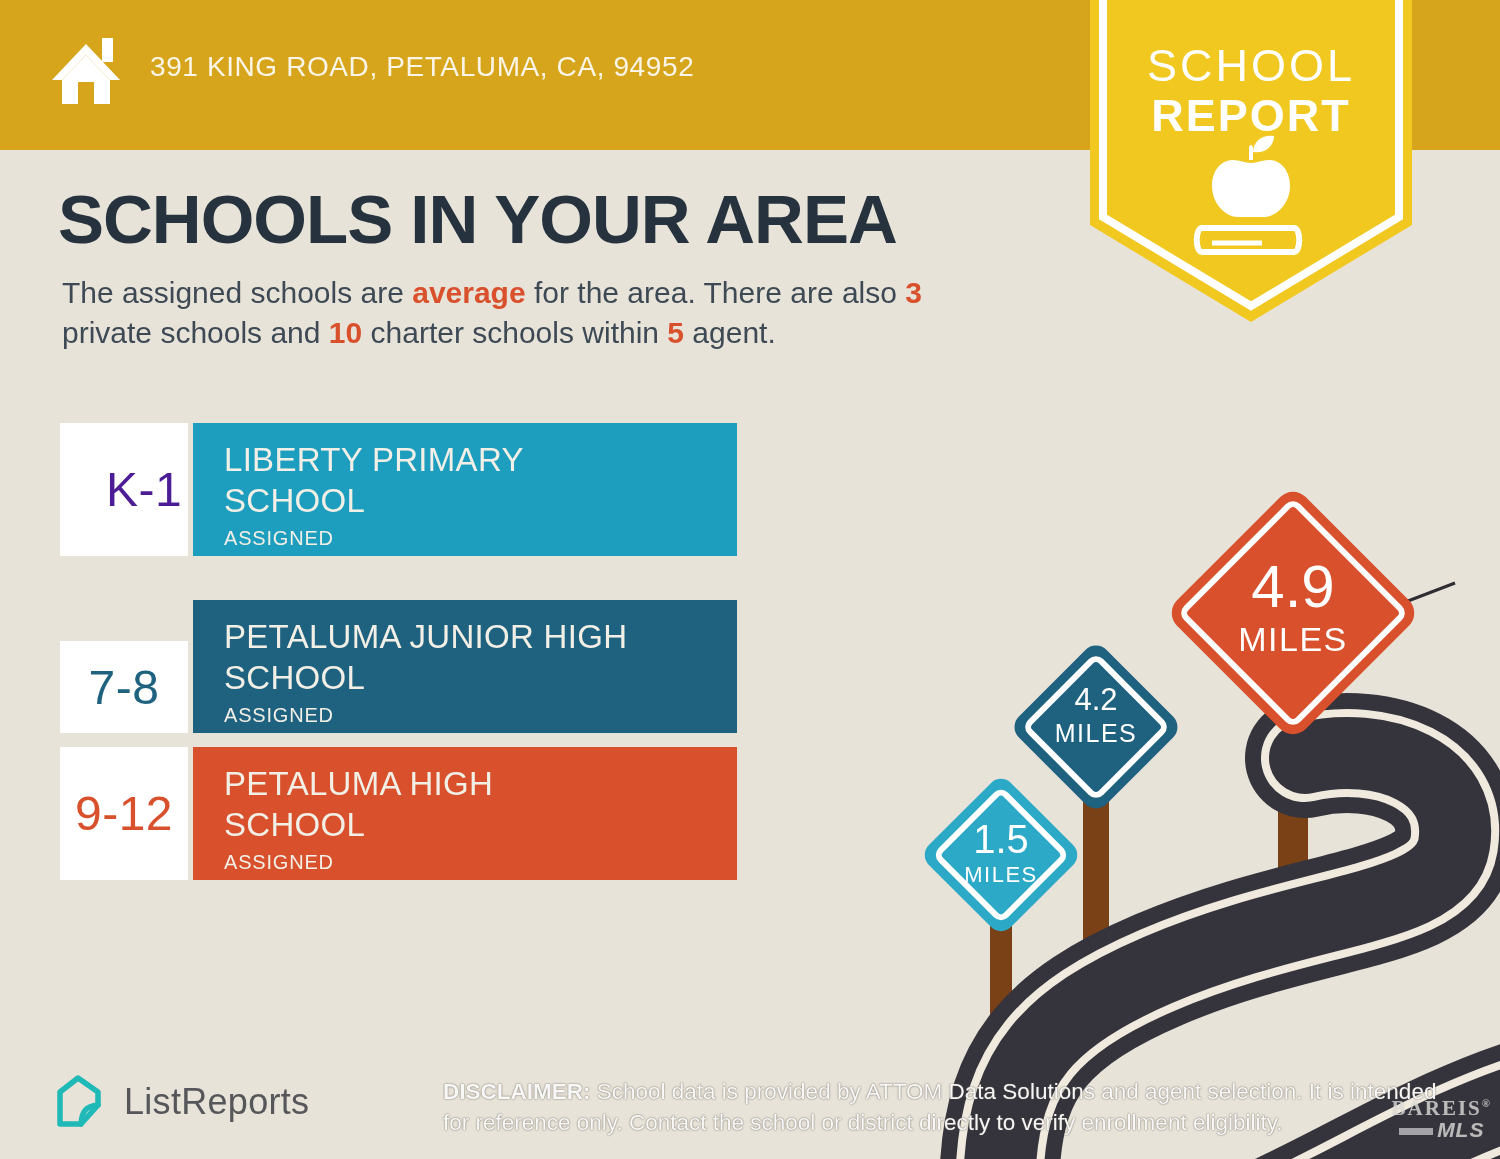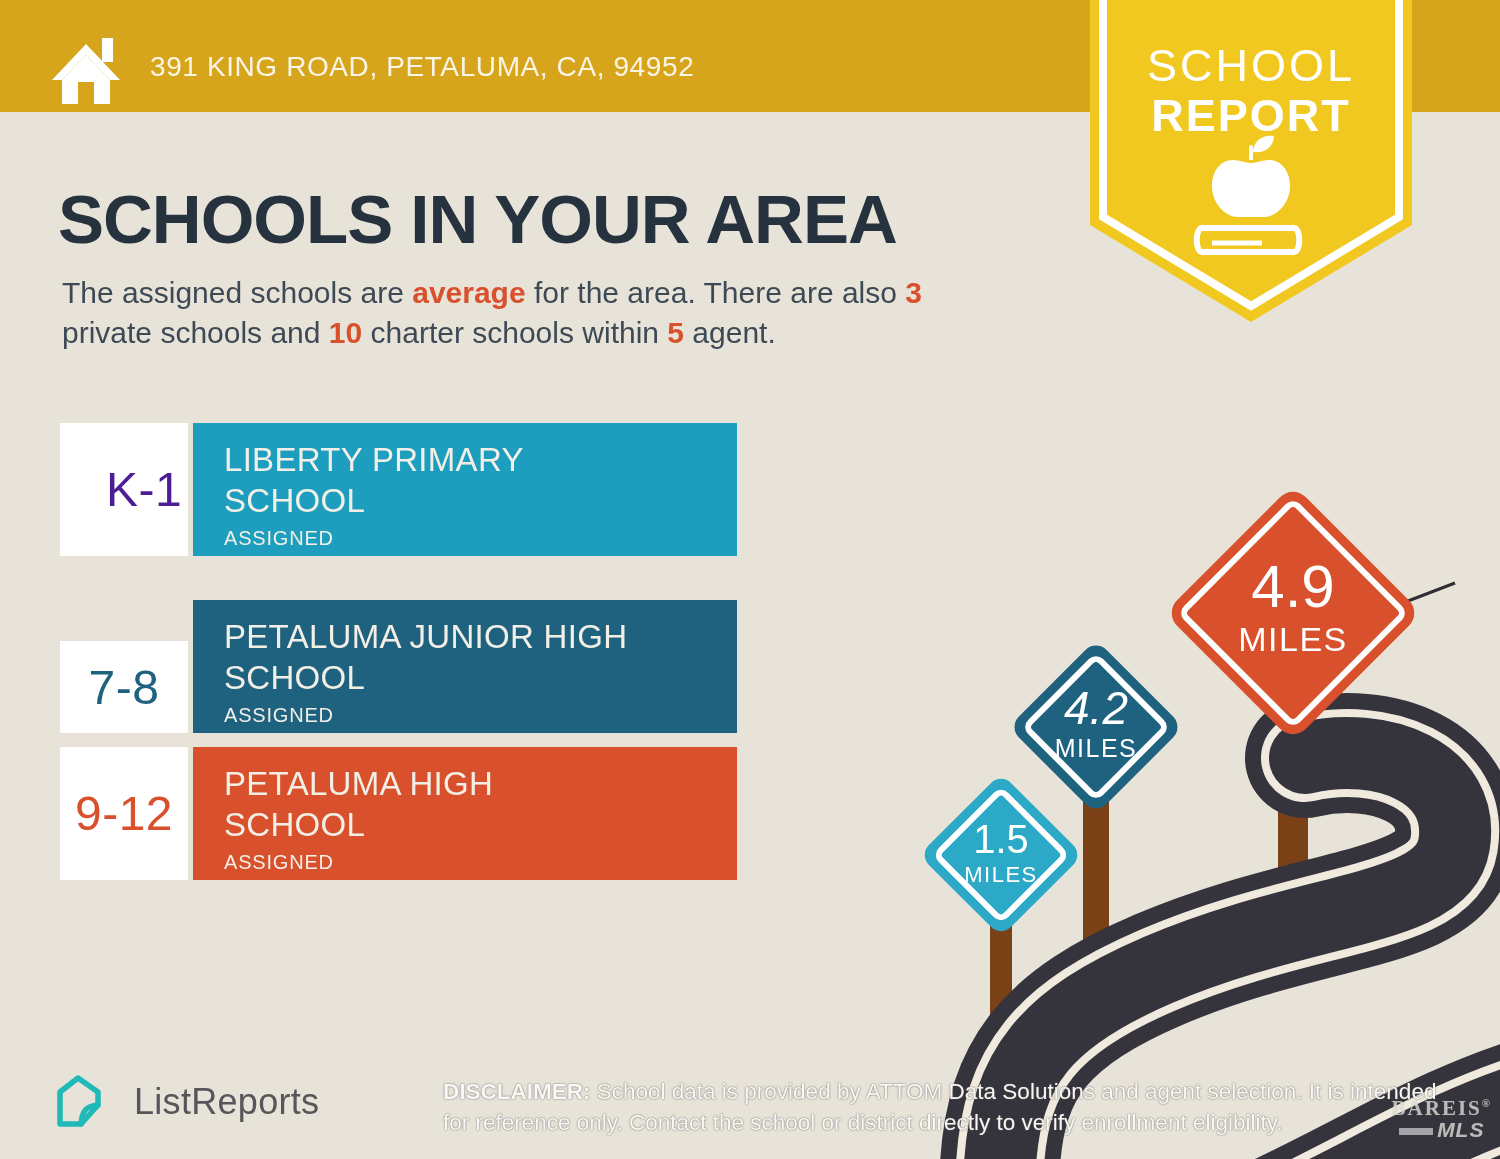--- a/index.html
+++ b/index.html
@@ -3,21 +3,21 @@
 <meta charset="utf-8">
 <style>
   * { margin:0; padding:0; box-sizing:border-box; }
   html,body { background:#b8b4aa; }
   .stage {
     position:relative; width:1500px; height:1159px; margin:0 auto;
     background:#e8e3d8; overflow:hidden;
     font-family:"Liberation Sans", sans-serif;
   }
   
-  .banner { position:absolute; left:0; top:0; width:1500px; height:112px; background:#d7a51b; }
+  .banner { position:absolute; left:0; top:0; width:1500px; height:150px; background:#d7a51b; }
   .home-icon { position:absolute; left:50px; top:30px; }
   .address {
     position:absolute; left:150px; top:0; height:134px; display:flex; align-items:center;
     color:#faf5e7; font-size:28px; letter-spacing:0.6px; font-weight:400;
   }
   
   .ribbon { position:absolute; left:1090px; top:0; width:322px; height:330px; }
   .ribbon svg { position:absolute; left:0; top:0; }
   .ribbon-text { position:absolute; width:322px; text-align:center; color:#ffffff; }
   .ribbon-line1 { top:40px; font-size:45px; font-weight:400; letter-spacing:3px; }
@@ -49,26 +49,26 @@
   .diamond { position:absolute; transform:rotate(45deg); }
   .diamond::after { content:""; position:absolute; inset:9px; border:6px solid #ffffff; border-radius:10px; }
   .d-small { left:943px; top:797px; width:116px; height:116px; background:#2ba9c7; border-radius:14px; }
   .d-mid   { left:1034px; top:665px; width:124px; height:124px; background:#1f6280; border-radius:15px; }
   .d-big   { left:1202px; top:522px; width:182px; height:182px; background:#d8502c; border-radius:18px; }
   .sign-label { position:absolute; text-align:center; color:#ffffff; }
   .l-small { left:921px; top:818px; width:160px; }
   .l-mid   { left:1016px; top:684px; width:160px; }
   .l-big   { left:1203px; top:555px; width:180px; }
   .l-small .dist { font-size:40px; } .l-small .unit { font-size:22px; }
-  .l-mid   .dist { font-size:46px;font-style:italic; } .l-mid   .unit { font-size:25px; }
+  .l-mid   .dist { font-size:31px; } .l-mid   .unit { font-size:25px; }
   .l-big   .dist { font-size:60px; } .l-big   .unit { font-size:34px; }
   .dist { display:block; line-height:1.05; }
   .unit { display:block; letter-spacing:1.5px; margin-top:2px; }
   
-  .logo { position:absolute; left:52px; top:1074px; display:flex; align-items:center; gap:30px;justify-content:space-between; }
+  .logo { position:absolute; left:52px; top:1074px; display:flex; align-items:center; gap:20px;justify-content:space-between; }
   .logo-text { color:#56575a; font-size:36px; letter-spacing:0.3px; }
   .disclaimer {
     position:absolute; left:443px; top:1076px; width:1010px;
     font-size:22.5px; line-height:1.38; color:rgba(255,255,255,0.95);
     text-shadow:0 0 2px rgba(95,90,80,0.75), 0 0 1px rgba(95,90,80,0.6);
   }
   .disclaimer b { font-weight:bold; }
   .watermark {
     position:absolute; right:8px; top:1097px; text-align:center;
     color:rgba(255,255,255,0.6); text-shadow:0 0 1px rgba(120,114,102,0.55);

